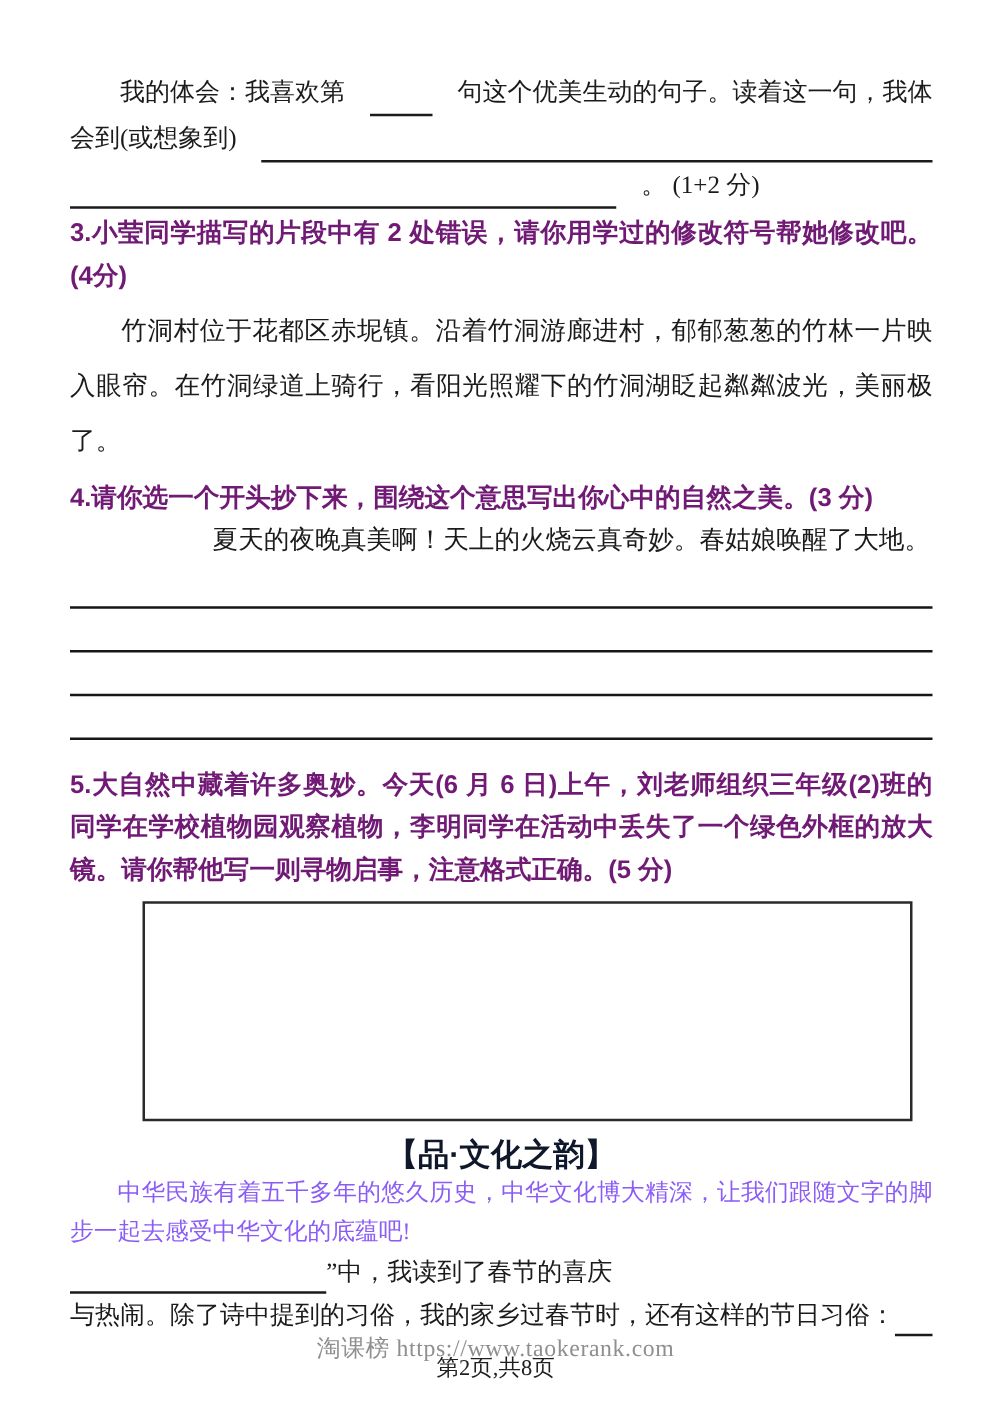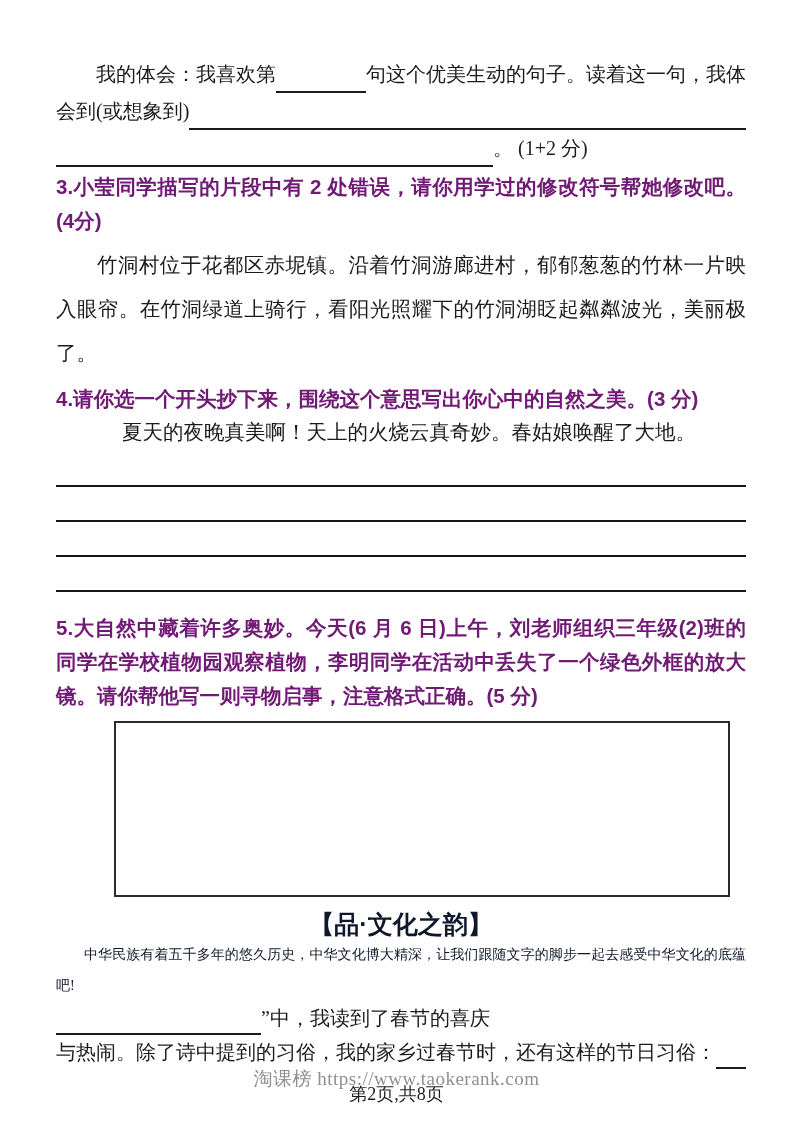--- a/index.html
+++ b/index.html
@@ -4,47 +4,47 @@
 <style>
   html,body{margin:0;padding:0;}
   body{
     width:793px;height:1122px;background:#ffffff;position:relative;
     font-family:"Liberation Serif","DejaVu Serif",serif;color:#1b1b1b;
     overflow:hidden;
   }
   .content{position:absolute;left:56px;top:56px;width:690px;}
 
   
-  .fill-line{display:flex;align-items:flex-end;line-height:37px;font-size:20px;white-space:nowrap;}
+  .fill-line{display:flex;align-items:flex-end;line-height:37px;font-size:20px;white-space:nowrap;gap:20px;}
   .seg{flex:0 0 auto;}
   .ind{margin-left:40px;}
   .blank{border-bottom:2px solid #1b1b1b;flex:0 1 auto;height:30px;}
   .blank.grow{flex:1 1 auto;}
 
   
   .stem{
     font-family:"Liberation Sans","DejaVu Sans",sans-serif;font-weight:700;
     font-size:20.5px;line-height:34px;text-align:justify;color:#701a75;
   }
   .mt3{margin-top:3px;} .mt6{margin-top:19px;} .mt7{margin-top:7px;}
 
   .passage{font-size:20.5px;line-height:44px;text-indent:2em;text-align:justify;margin-top:5px;}
 
-  .options{display:flex;justify-content:center;font-size:20.5px;line-height:28px;margin-top:2px;padding-left:18px;padding-right:2px;}
+  .options{display:flex;justify-content:flex-end;font-size:20.5px;line-height:28px;margin-top:2px;padding-left:18px;padding-right:2px;}
 
   .answer-lines{margin-top:6px;}
   .answer-line{height:33px;border-bottom:2px solid #161616;}
 
   .answer-box{margin-top:8px;margin-left:58px;width:612px;height:172px;border:2px solid #2a2a2a;background:#fff;}
 
   .section-header{
     margin-top:12px;text-align:center;font-family:"Liberation Sans","DejaVu Sans",sans-serif;
     font-weight:700;font-size:25px;line-height:30px;color:#0f172a;
   }
-  .section-intro{font-size:14px;line-height:31px;text-indent:2em;text-align:justify;color:#0f172a;}
+  .section-intro{font-size:19px;line-height:31px;text-indent:2em;text-align:justify;color:#8b5cf6;}
 
   .q6-line{display:flex;align-items:flex-end;line-height:34px;font-size:20px;white-space:nowrap;}
   .q6-blank{border-bottom:2px solid #1b1b1b;height:28px;flex:0 0 205px;}
   .q6-blank-end{border-bottom:2px solid #1b1b1b;height:28px;flex:1 1 auto;}
 
   .footer{position:absolute;left:0;width:793px;bottom:0;height:62px;}
   .watermark{
     position:absolute;left:0;width:793px;bottom:30px;text-align:center;
     font-family:Liberation Serif, serif;
     font-size:19px;color:#8f8f8f;letter-spacing:0.5px;

